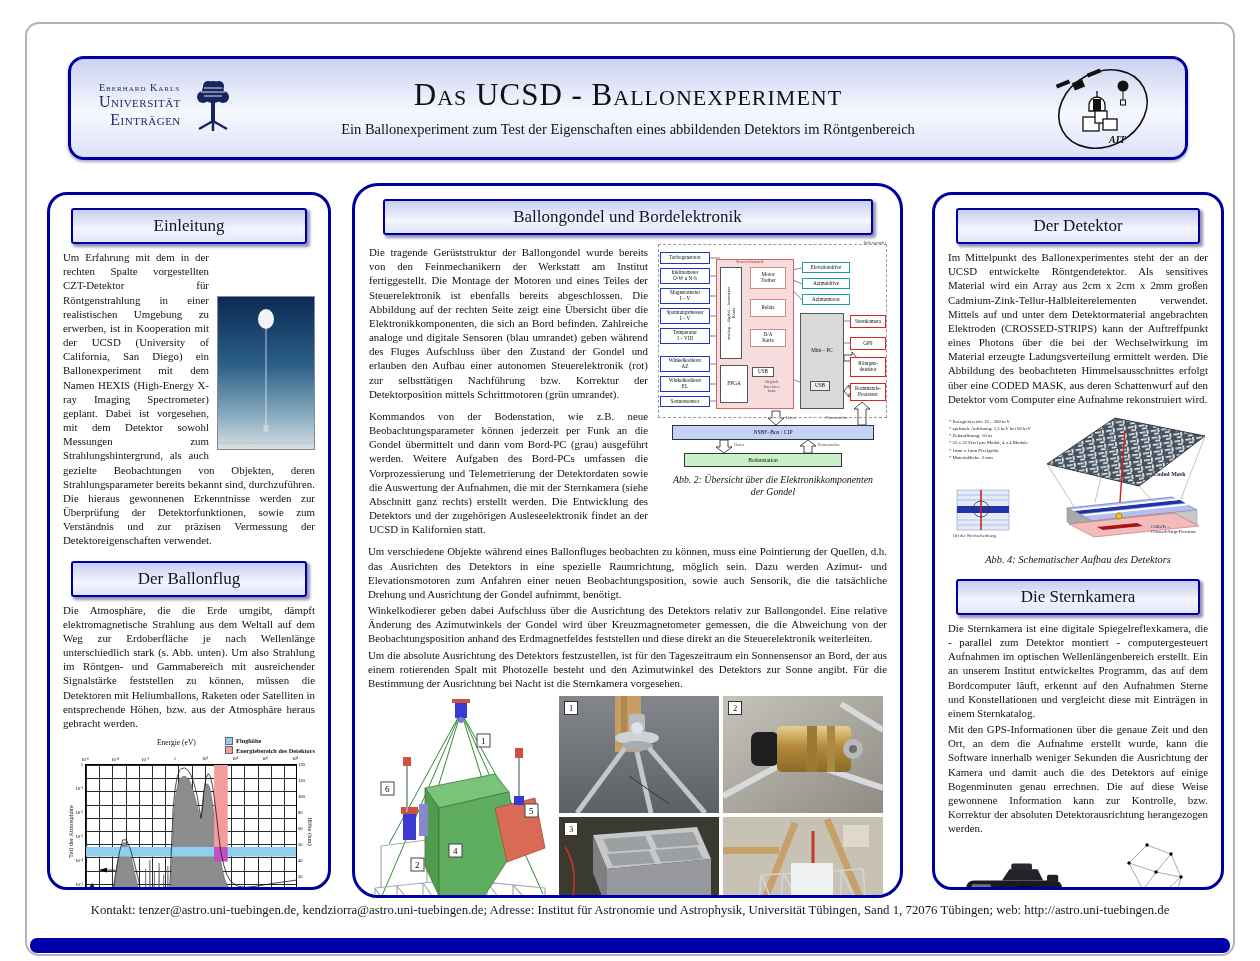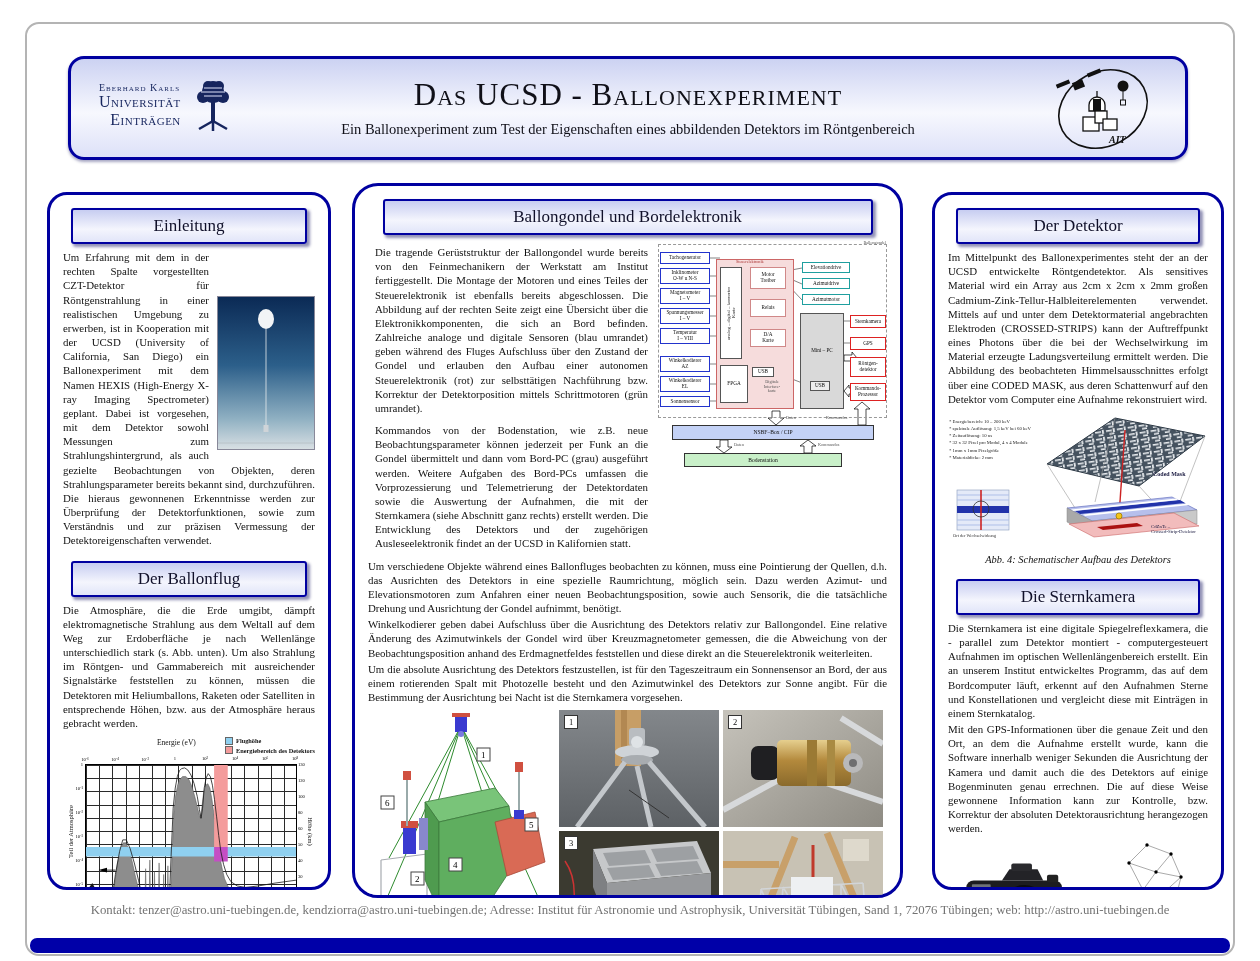--- a/index.html
+++ b/index.html
@@ -40,21 +40,21 @@
   .legend{position:absolute;right:2px;top:0;font-size:6.3px;font-weight:bold;line-height:1.5;}
   .legend .row{display:flex;align-items:center;gap:3px;}
   .sw{display:inline-block;width:6px;height:6px;border:.5px solid #666;}
   .sw-blue{background:#8fd0f0;} .sw-red{background:#f49c9c;}
   .g-fill{fill:#8d8d8d;stroke:#555;stroke-width:.5;vector-effect:non-scaling-stroke;}
   .black-fill{fill:#1a1a1a;}
   .outline{fill:none;stroke:#1a1a1a;stroke-width:.8;vector-effect:non-scaling-stroke;}
   .band-blue{fill:#8fd0f0;} .band-red{fill:#f49c9c;} .band-ov{fill:#c44ec4;}
   
   .mid-row{display:flex;margin:2px 12px 0;}
-  .mid-text{width:292px;margin-left:6px;}
+  .mid-text{width:292px;}
   .mid-text .body-text{margin:4px 6px 8px 2px;}
   .diagram-wrap{width:234px;margin-left:4px;}
   .ediagram{position:relative;width:230px;height:230px;background:#fff;font-size:5.2px;line-height:1.1;}
   .dash-border{position:absolute;left:0;top:3px;width:227px;height:172px;border:1px dashed #999;}
   .dlabel{position:absolute;font-size:4.2px;color:#555;}
   .dbox{position:absolute;display:flex;align-items:center;justify-content:center;text-align:center;background:#fff;
     white-space:pre-line;box-sizing:border-box;padding:1px;}
   .b-sensor{border:1px solid #2233cc;}
   .b-drive{border:1px solid #1f9f9f;}
   .b-pay{border:1px solid #dd2222;}
@@ -71,21 +71,21 @@
   .pframe{position:relative;overflow:hidden;background:#888;}
   .ptag{position:absolute;left:5px;top:5px;width:12px;height:12px;background:#fff;border:1px solid #333;font-size:8.5px;
     display:flex;align-items:center;justify-content:center;color:#111;}
   
   .schematic{position:relative;width:262px;height:138px;margin:2px auto 0;}
   .specs{position:absolute;left:2px;top:6px;font-size:4.8px;line-height:1.5;color:#222;width:88px;}
   .specs div::before{content:"* ";}
   .svg-abs{position:absolute;inset:0;width:100%;height:100%;}
   .cam-row{display:flex;align-items:center;justify-content:space-between;margin:4px 20px 0;}
   
-  .footer-line{position:absolute;left:0;right:0;top:903px;text-align:center;font-size:12.8px;color:#737373;}
+  .footer-line{position:absolute;left:0;right:0;top:903px;text-align:center;font-size:12.8px;color:#0f172a;}
   .bottom-bar{position:absolute;left:30px;top:938px;width:1200px;height:15px;background:#0000a8;border-radius:7px;}
 </style>
 </head>
 <body>
 
 <div class="page-frame"></div>
 
 <div class="banner">
   <div class="uni-block">
     <div class="uni-text">
@@ -296,20 +296,21 @@
 Prozessor</div>
 
         <div class="dbox b-nsbf" style="left:14px;top:184px;width:202px;height:15px;">NSBF–Box / CIP</div>
         <div class="dbox b-boden" style="left:26px;top:212px;width:158px;height:14px;">Bodenstation</div>
 
         <div class="dlabel" style="left:128px;top:175px;">Daten</div>
         <div class="dlabel" style="left:168px;top:175px;">Kommandos</div>
         <div class="dlabel" style="left:76px;top:202px;">Daten</div>
         <div class="dlabel" style="left:160px;top:202px;">Kommandos</div>
       </div>
+      <div class="caption" style="font-size:9.8px;">Abb. 2: Übersicht über die Elektronikkomponenten der Gondel</div>
     </div>
   </div>
 
   <div class="body-text" style="margin-top:0;">Um verschiedene Objekte während eines Ballonfluges beobachten zu können, muss eine Pointierung der Quellen, d.h. das Ausrichten des Detektors in eine spezielle Raumrichtung, möglich sein. Dazu werden Azimut- und Elevationsmotoren zum Anfahren einer neuen Beobachtungsposition, sowie auch Sensorik, die die tatsächliche Drehung und Ausrichtung der Gondel aufnimmt, benötigt.</div>
   <div class="body-text" style="margin-top:-4px;font-family:Liberation Serif, serif;">Winkelkodierer geben dabei Aufschluss über die Ausrichtung des Detektors relativ zur Ballongondel. Eine relative Änderung des Azimutwinkels der Gondel wird über Kreuzmagnetometer gemessen, die die Abweichung von der Beobachtungsposition anhand des Erdmagnetfeldes feststellen und diese direkt an die Steuerelektronik weiterleiten.</div>
   <div class="body-text" style="margin-top:-4px;">Um die absolute Ausrichtung des Detektors festzustellen, ist für den Tageszeitraum ein Sonnensensor an Bord, der aus einem rotierenden Spalt mit Photozelle besteht und den Azimutwinkel des Detektors zur Sonne angibt. Für die Bestimmung der Ausrichtung bei Nacht ist die Sternkamera vorgesehen.</div>
 
   <div class="photo-strip">
 
     <div class="pframe" style="width:188px;height:238px;background:#fff;">

